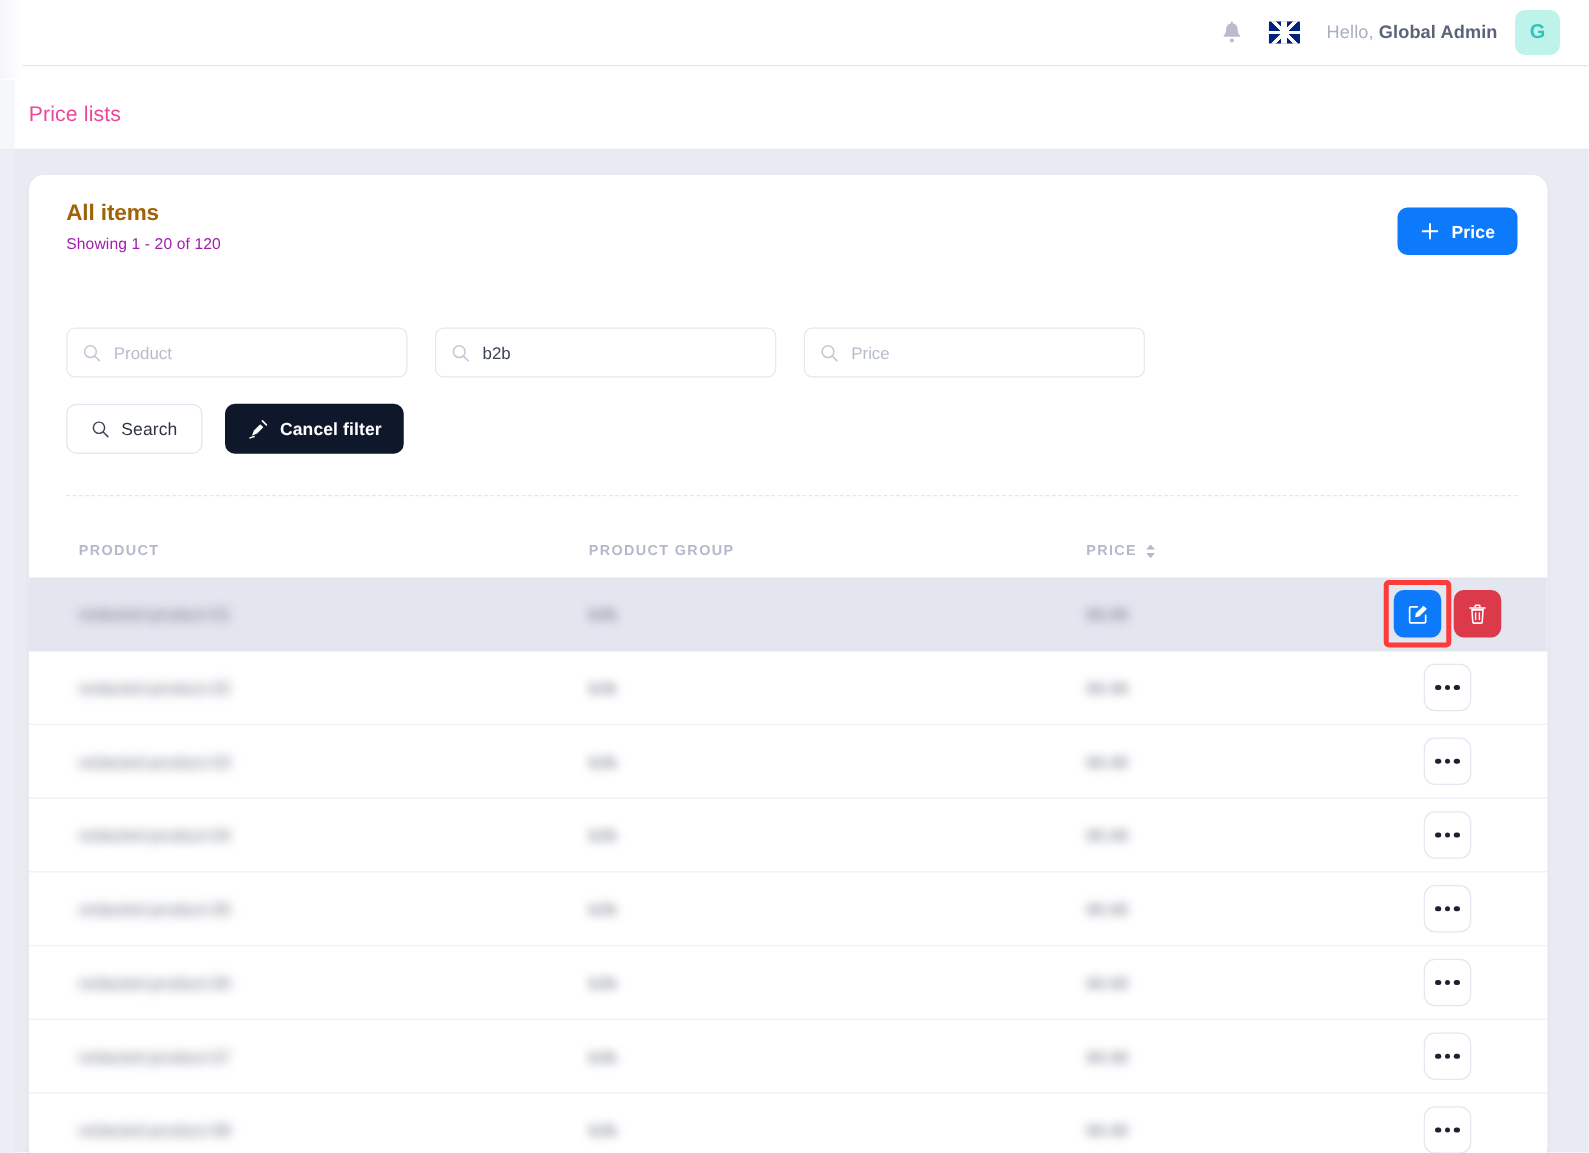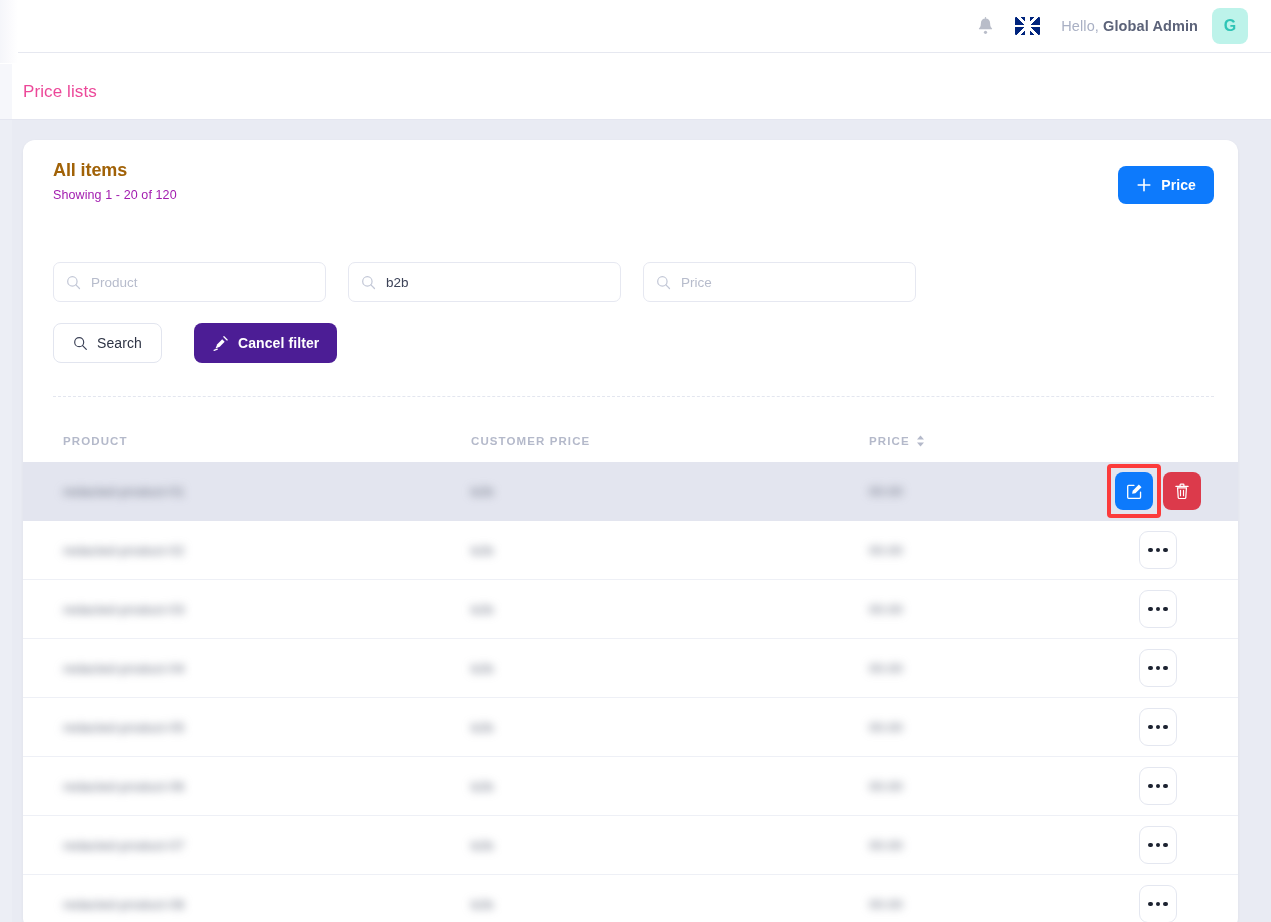--- a/index.html
+++ b/index.html
@@ -92,40 +92,40 @@
   .head-actions {
     position: absolute; right: 0; top: 6px; display: flex; gap: 11px;
   }
   .btn {
     display: inline-flex; align-items: center; gap: 9px;
     height: 38px; padding: 0 18px; border-radius: 8px;
     font-size: 14px; font-weight: 600; border: none; cursor: pointer;
     white-space: nowrap; letter-spacing: 0.1px;
   }
   .btn-blue { background: #0d7afc; color: #fff; }
-  .btn-red  { background: #4c1d95; color: #fff; }
+  .btn-red  { background: #0f172a; color: #fff; }
   .btn-white{ background: #fff; color: #2e3445; border: 1px solid #e2e5ef; font-weight: 500;}
 
   
   .filters {
     position: absolute; left: 30px; top: 122px; display: flex; gap: 22px;
   }
   .field {
     width: 273px; height: 40px; border: 1px solid #e6e8f1; border-radius: 7px;
     display: flex; align-items: center; padding: 0 12px; background: #fff;
   }
   .field .mag { margin-right: 10px; flex: 0 0 auto; }
   .field input {
     border: none; outline: none; font-size: 13.5px; width: 100%;
     color: #3c4257; font-family: "Liberation Sans", sans-serif; background: transparent;
   }
   .field input::placeholder { color: #b7bccc; }
 
   .filter-buttons {
-    position: absolute; left: 30px; top: 183px; display: flex; gap: 32px;
+    position: absolute; left: 30px; top: 183px; display: flex; gap: 18px;
   }
   .btn-search { height: 40px; padding: 0 19px; }
   .btn-cancel { height: 40px; padding: 0 18px; }
 
   .divider {
     position: absolute; left: 30px; right: 24px; top: 256px;
     border-top: 1px dashed #e3e6ef;
   }
 
   
@@ -280,21 +280,21 @@
         <span>Cancel filter</span>
       </button>
     </div>
 
     <div class="divider"></div>
 
     <div class="table">
 
       <div class="thead">
         <div class="col-product">PRODUCT</div>
-        <div class="col-group">CUSTOMER PRICE</div>
+        <div class="col-group">PRODUCT GROUP</div>
         <div class="col-price">
           <span>PRICE</span>
           <span class="sort-icon">
             <svg width="9" height="12" viewBox="0 0 9 12">
               <path d="M4.5 0.5L8 4.6H1z" fill="#b4b9ca"></path>
               <path d="M4.5 11.5L8 7.4H1z" fill="#b4b9ca"></path>
             </svg>
           </span>
         </div>
         <div class="col-actions"></div>

